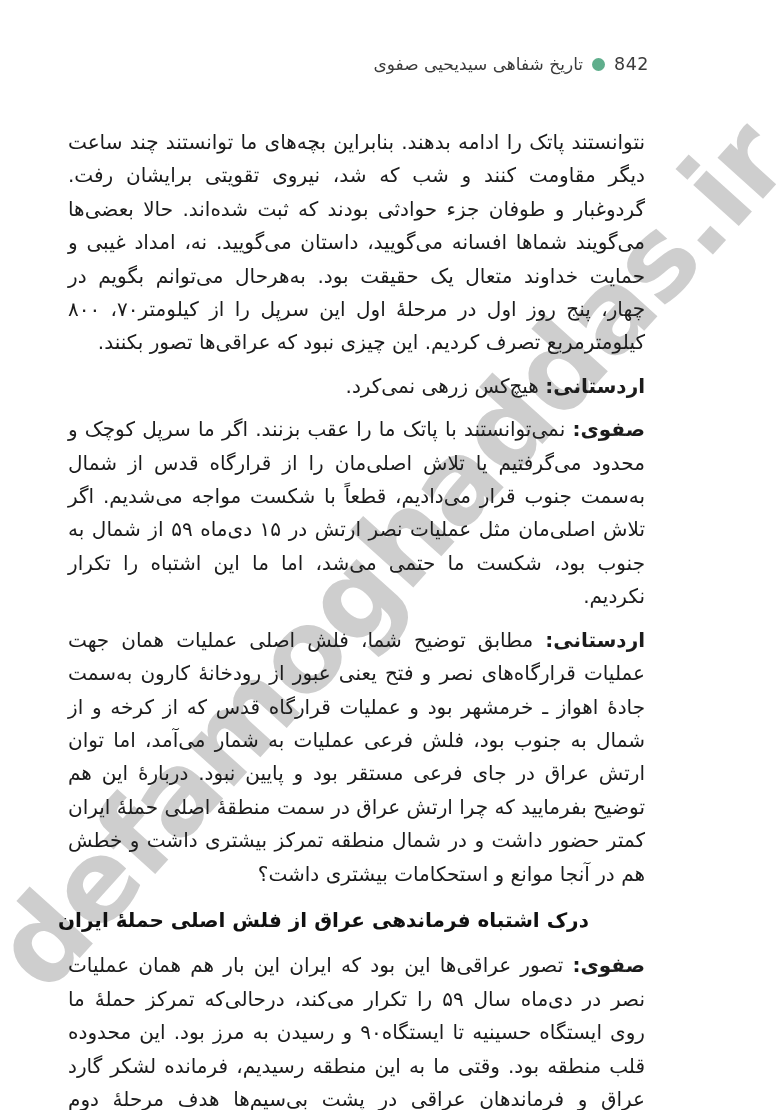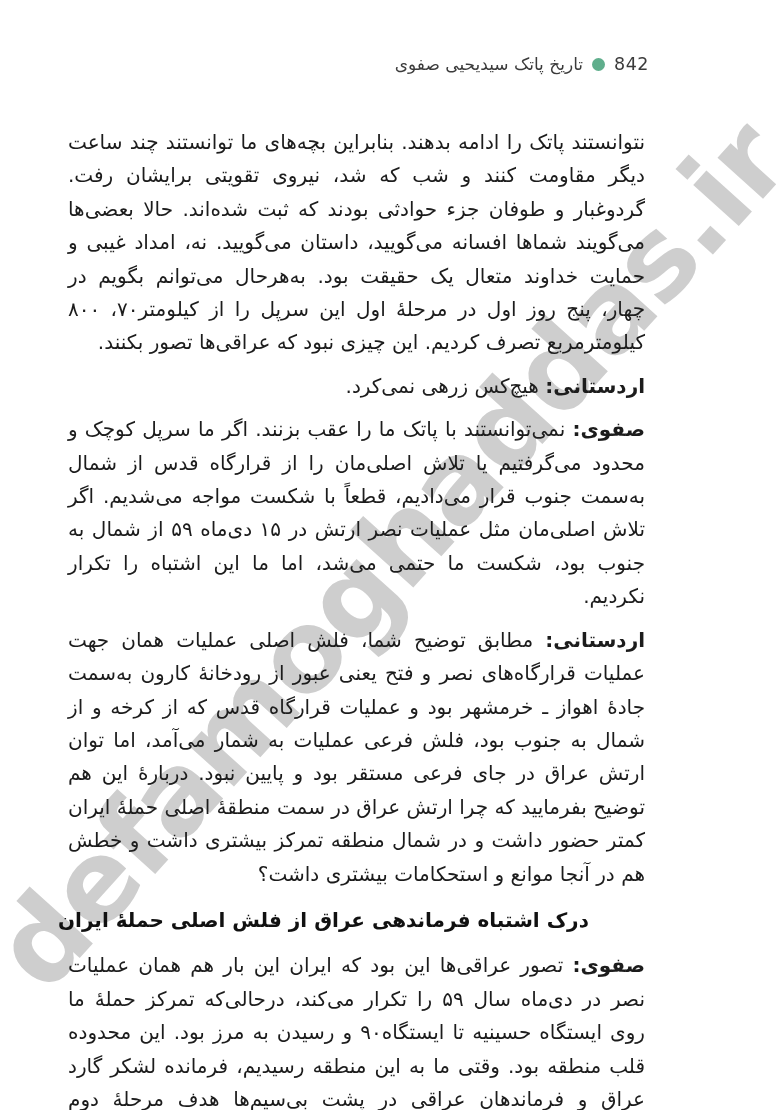--- a/index.html
+++ b/index.html
@@ -81,21 +81,21 @@
 </head>
 <body>
 
 <div class="page">
 
   <div class="watermark">defamoghaddas.ir</div>
 
   <div class="running-head">
     <span class="page-num">842</span>
     <span class="dot"></span>
-    <span class="book-title">تاریخ پاتک سیدیحیی صفوی</span>
+    <span class="book-title">تاریخ شفاهی سیدیحیی صفوی</span>
   </div>
 
   <div class="content">
 
     <p><span>نتوانستند پاتک را ادامه بدهند. بنابراین بچه‌های ما توانستند چند ساعت دیگر مقاومت کنند و شب که شد، نیروی تقویتی برایشان رفت. گردوغبار و طوفان جزء حوادثی بودند که ثبت شده‌اند. حالا بعضی‌ها می‌گویند شماها افسانه می‌گویید، داستان می‌گویید. نه، امداد غیبی و حمایت خداوند متعال یک حقیقت بود. به‌هرحال می‌توانم بگویم در چهار، پنج روز اول در مرحلهٔ اول این سرپل را از کیلومتر۷۰، ۸۰۰ کیلومترمربع تصرف کردیم. این چیزی نبود که عراقی‌ها تصور بکنند.</span></p>
 
     <p><b class="speaker">اردستانی:</b> <span>هیچ‌کس زرهی نمی‌کرد.</span></p>
 
     <p><b class="speaker">صفوی:</b> <span>نمی‌توانستند با پاتک ما را عقب بزنند. اگر ما سرپل کوچک و محدود می‌گرفتیم یا تلاش اصلی‌مان را از قرارگاه قدس از شمال به‌سمت جنوب قرار می‌دادیم، قطعاً با شکست مواجه می‌شدیم. اگر تلاش اصلی‌مان مثل عملیات نصر ارتش در ۱۵ دی‌ماه ۵۹ از شمال به جنوب بود، شکست ما حتمی می‌شد، اما ما این اشتباه را تکرار نکردیم.</span></p>
 

